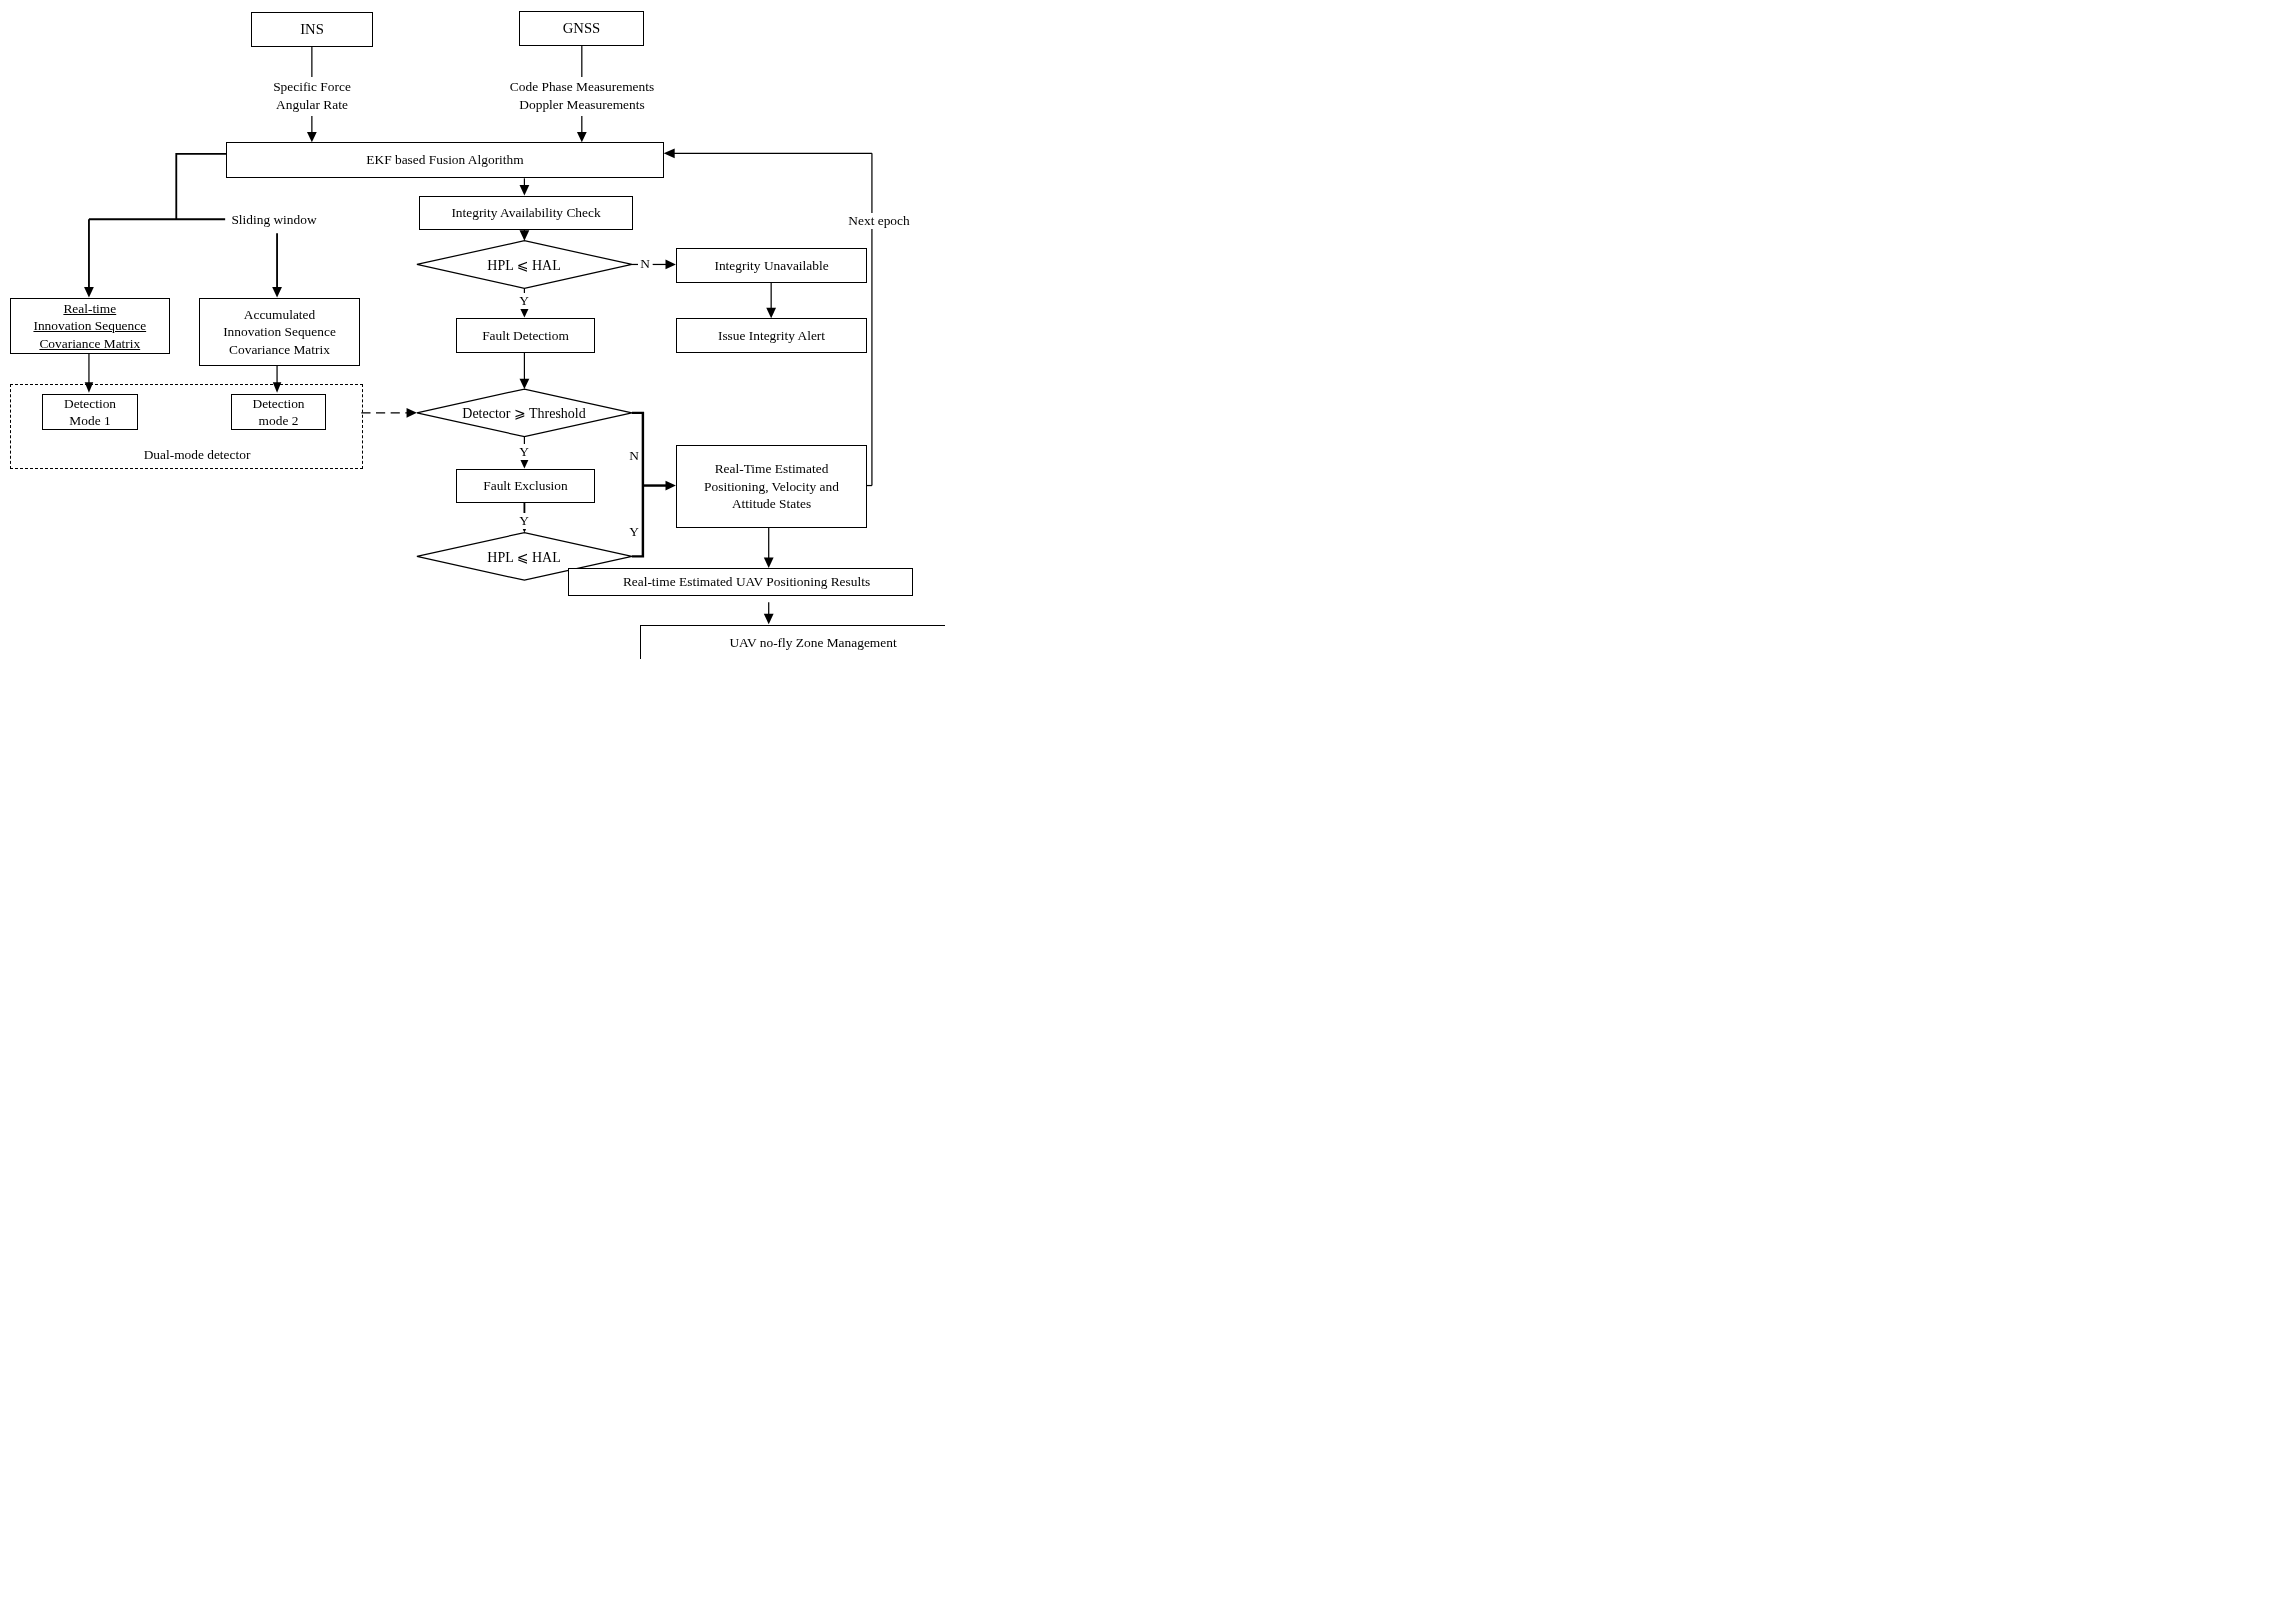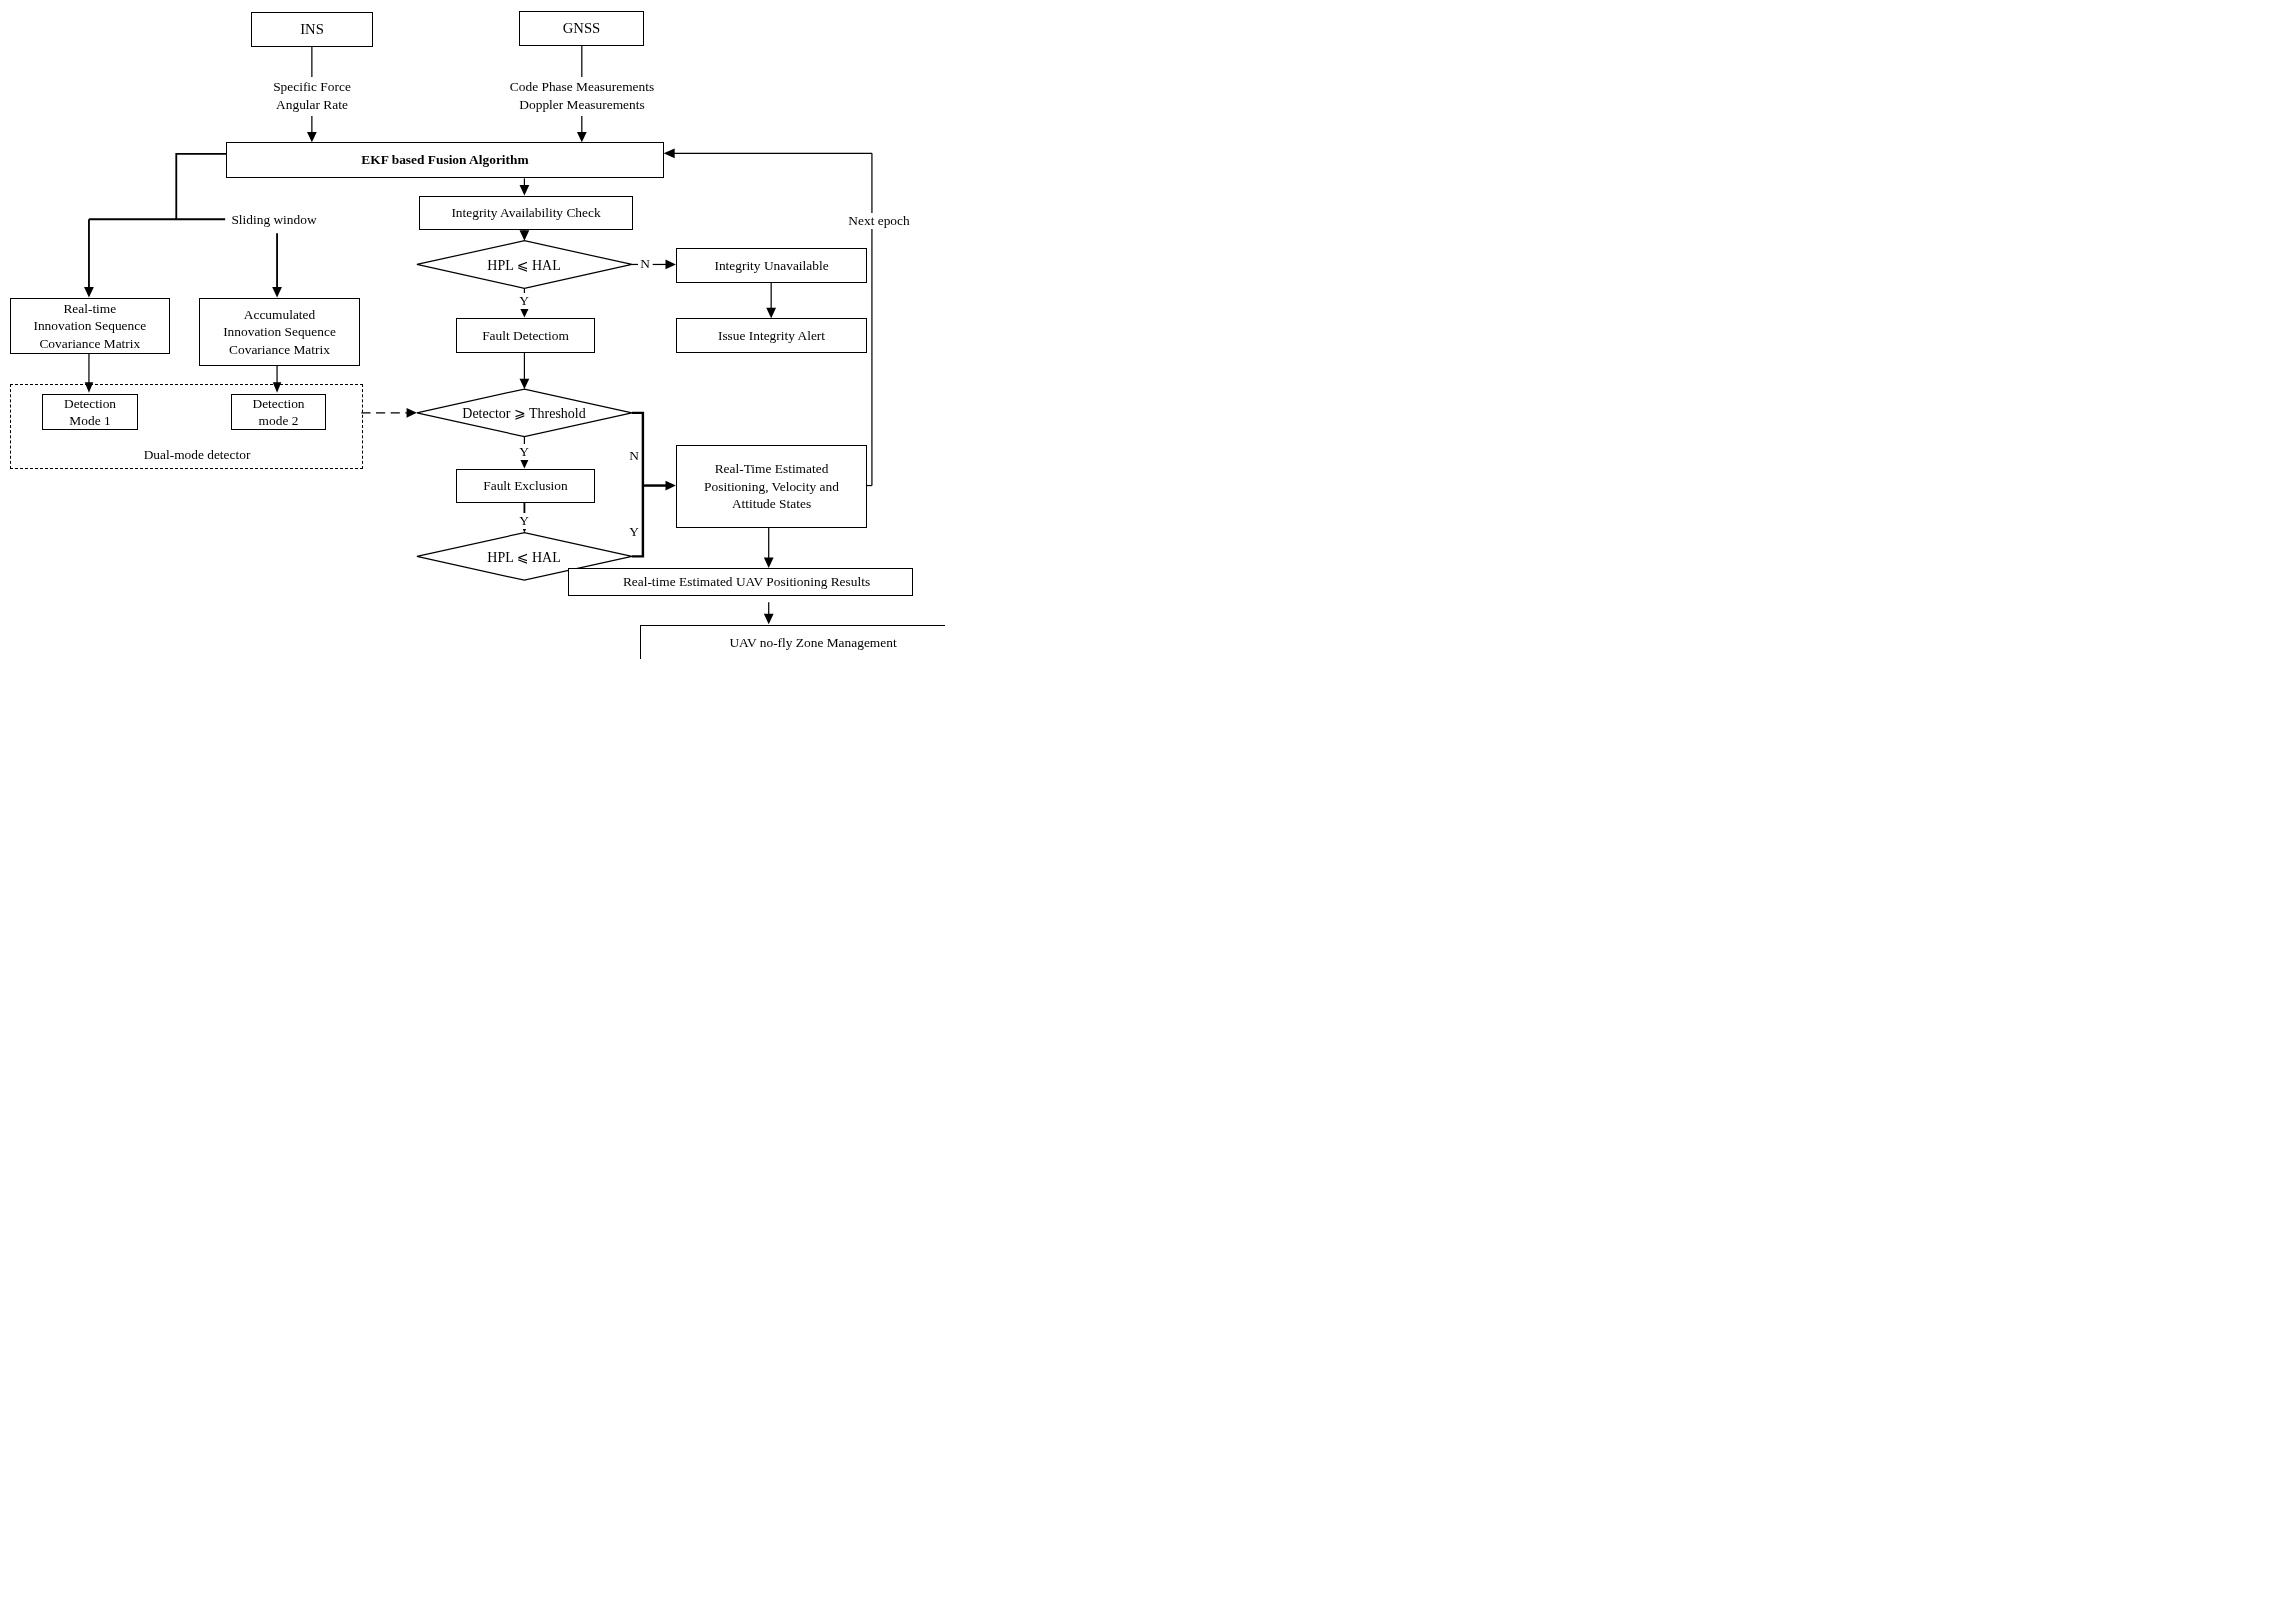--- a/index.html
+++ b/index.html
@@ -12,21 +12,21 @@
     overflow:hidden;
   }
   #wires{position:absolute;left:0;top:0;width:100%;height:100%;z-index:1;}
   .box{
     position:absolute;z-index:2;
     background:#ffffff;border:1.2px solid #000;
     display:flex;flex-direction:column;align-items:center;justify-content:center;
     text-align:center;font-size:13.4px;line-height:1.3;
     box-sizing:border-box;
   }
-  .box.thick{border-width:1.8px;font-weight:bold;}
+  .box.thick{border-width:1.8px;}
   .big{font-size:14.7px;}
   .freelabel{
     position:absolute;z-index:3;background:#ffffff;
     font-size:13.4px;white-space:nowrap;padding:0 2.4px;
     transform:translate(-50%,-50%);
   }
   .edgelabel{
     position:absolute;z-index:3;background:#ffffff;
     font-size:13.4px;padding:0 1.8px;transform:translate(-50%,-50%);
   }
@@ -176,21 +176,21 @@
   </div>
 
   <div class="box" style="left:456px;top:318px;width:139px;height:35px;">
     <span>Fault Detectiom</span>
   </div>
 
   <div class="freelabel" style="left:274px;top:220px;">
     <span>Sliding window</span>
   </div>
 
-  <div class="box" style="left:9.8px;top:298px;width:160px;height:56px;">
+  <div class="box" style="left:9.8px;top:298px;width:160px;height:56px;text-decoration:underline;">
     <div>Real-time</div>
     <div>Innovation Sequence</div>
     <div>Covariance Matrix</div>
   </div>
 
   <div class="box" style="left:199px;top:298px;width:161px;height:68px;">
     <div>Accumulated</div>
     <div>Innovation Sequence</div>
     <div>Covariance Matrix</div>
   </div>

